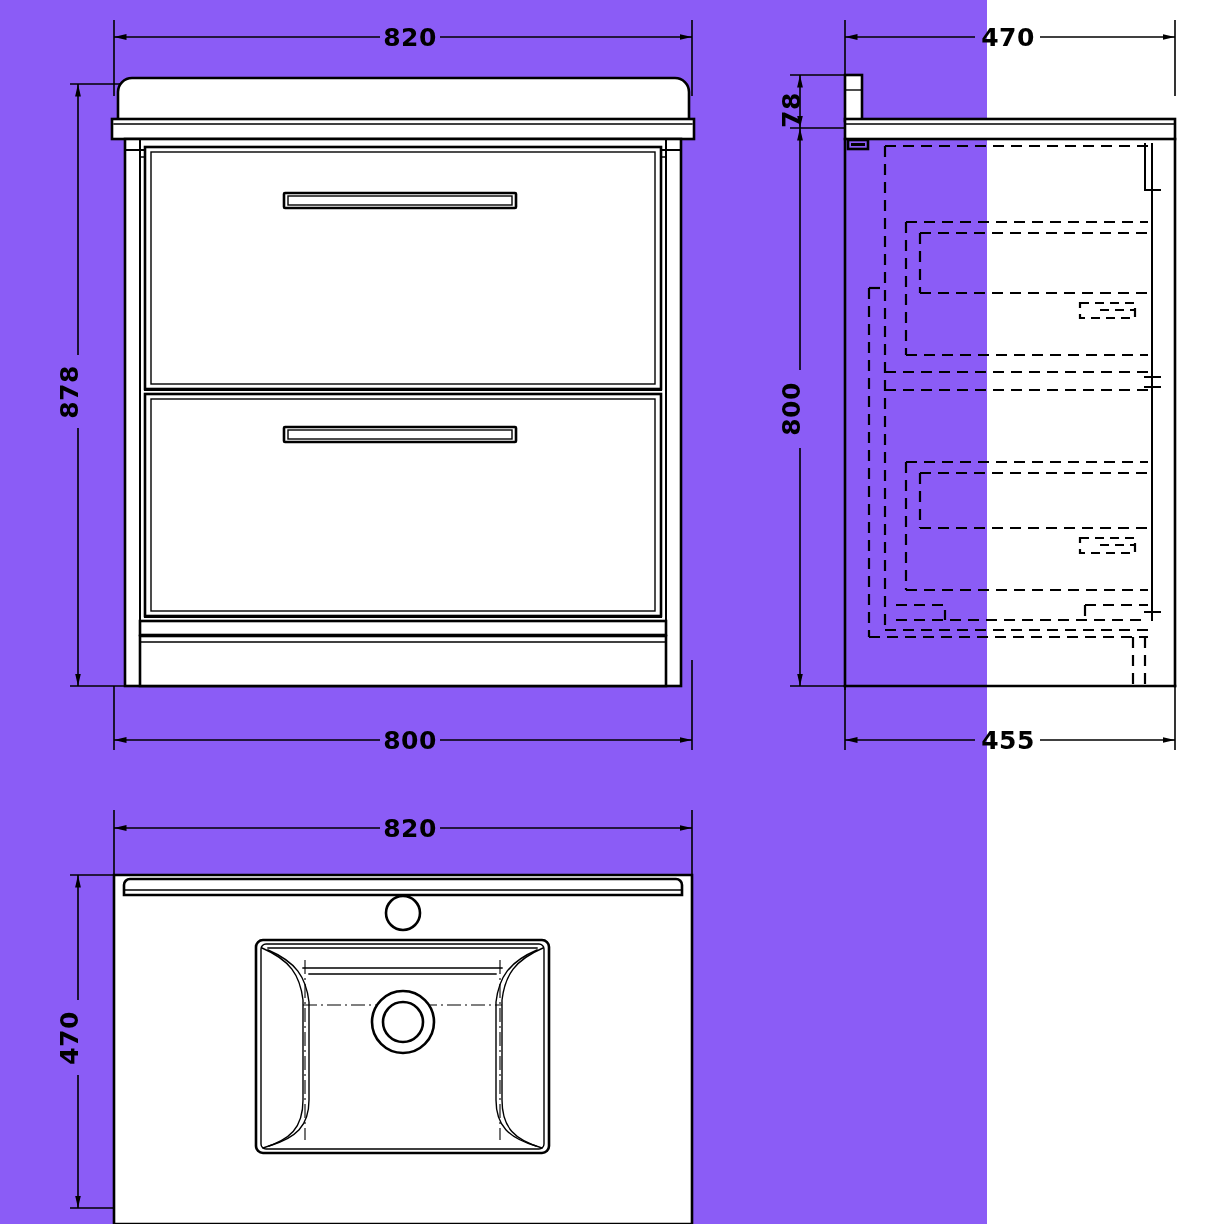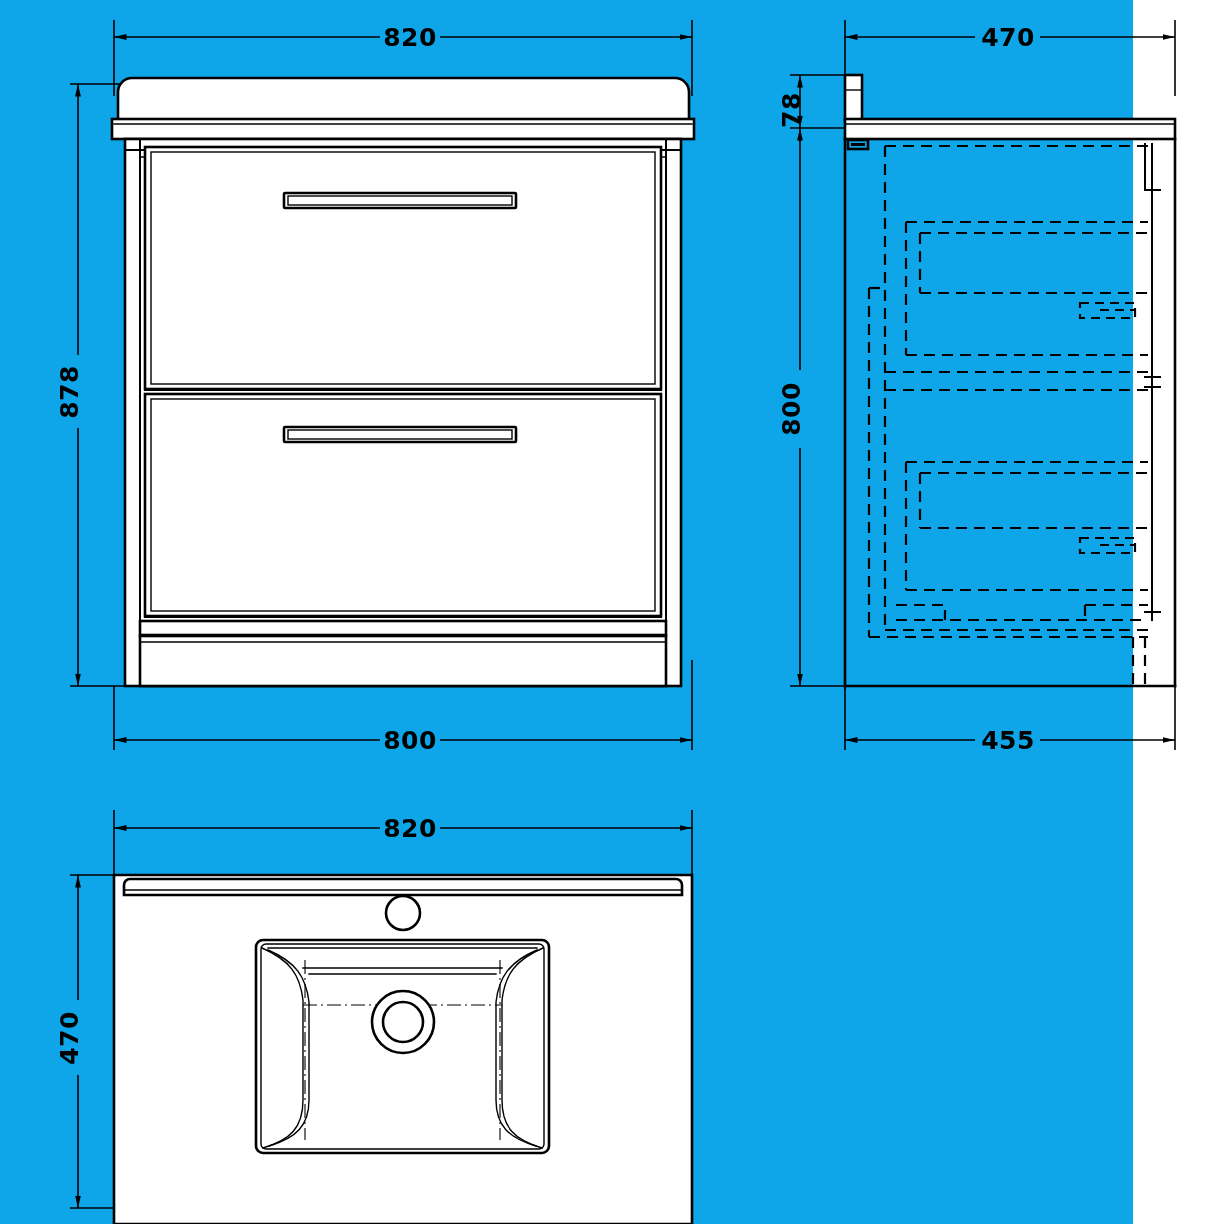--- a/index.html
+++ b/index.html
@@ -1,17 +1,17 @@
 <!DOCTYPE html>
 <html><head>
 <meta charset="utf-8">
 <style>
   html,body{margin:0;padding:0;background:#ffffff;}
   body{width:1224px;height:1224px;overflow:hidden;font-family:"Liberation Sans",sans-serif;}
-  #sheet{position:relative;width:1133px;height:1224px;background:#0ea5e9;text-align:center;}
+  #sheet{position:relative;width:987px;height:1224px;background:#8b5cf6;text-align:center;}
   svg{display:block;}
   .ln{stroke:#000;fill:none;stroke-linecap:square;}
   .th{stroke-width:2.6;}
   .md{stroke-width:2.0;}
   .tn{stroke-width:1.4;}
   .dim{stroke:#000;stroke-width:1.6;fill:none;}
   .hid{stroke:#000;stroke-width:2.2;fill:none;stroke-dasharray:11 7;stroke-linecap:butt;}
   .hid2{stroke:#000;stroke-width:2.2;fill:none;stroke-dasharray:9 6;stroke-linecap:butt;}
   .ctr{stroke:#000;stroke-width:1.1;fill:none;stroke-dasharray:14 4 2 4;}
   .fill-w{fill:#ffffff;}

